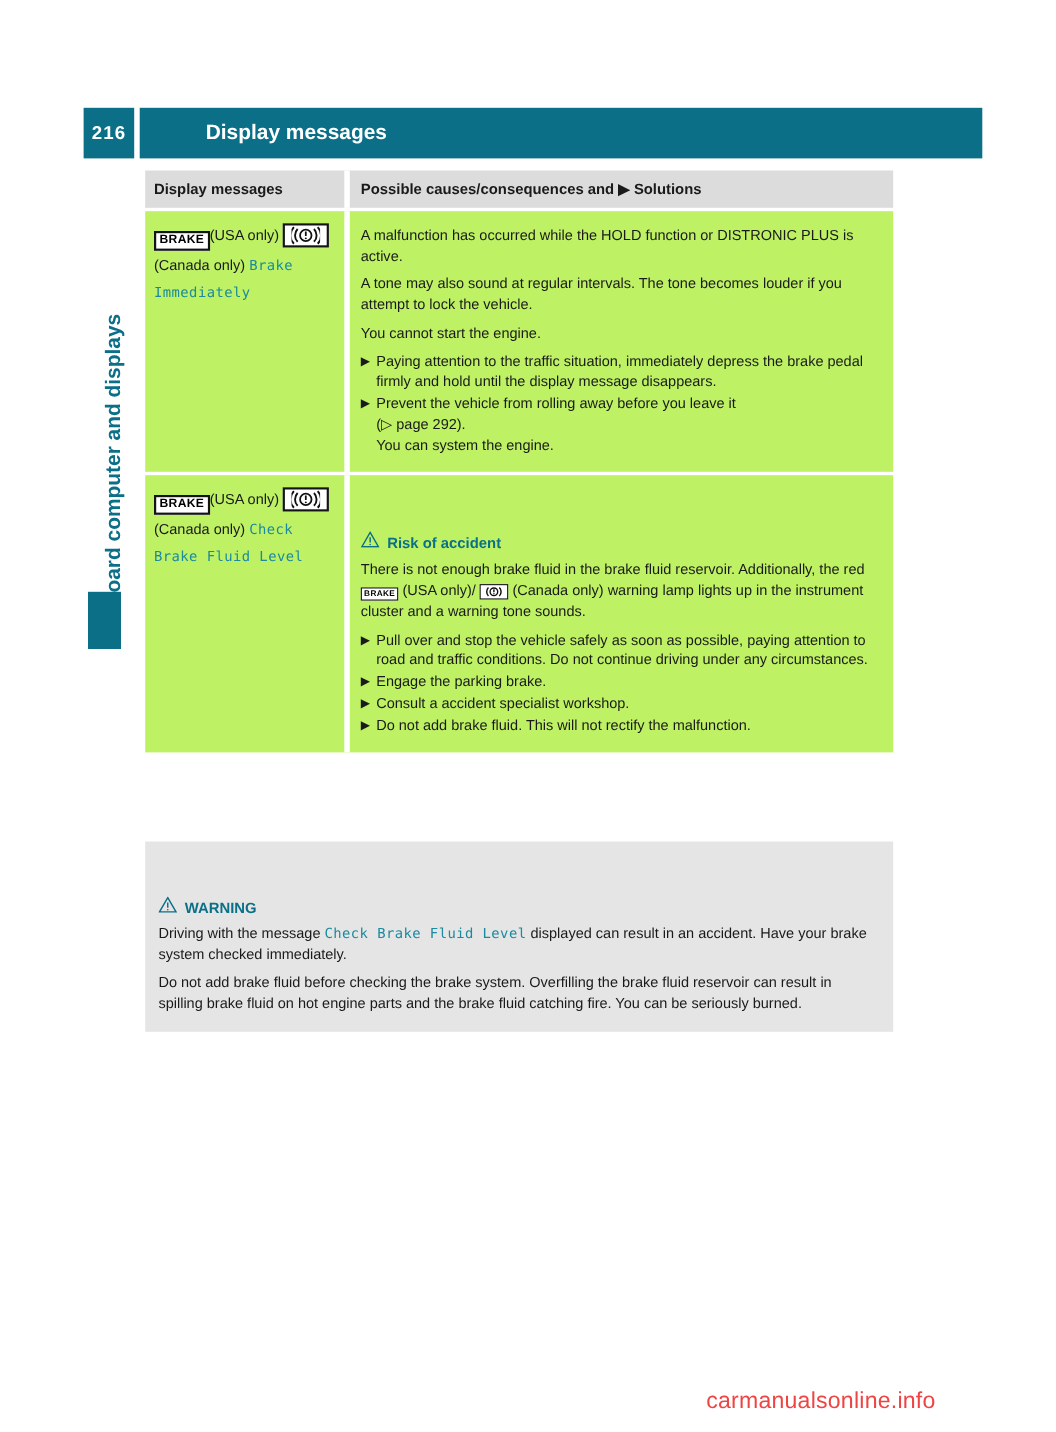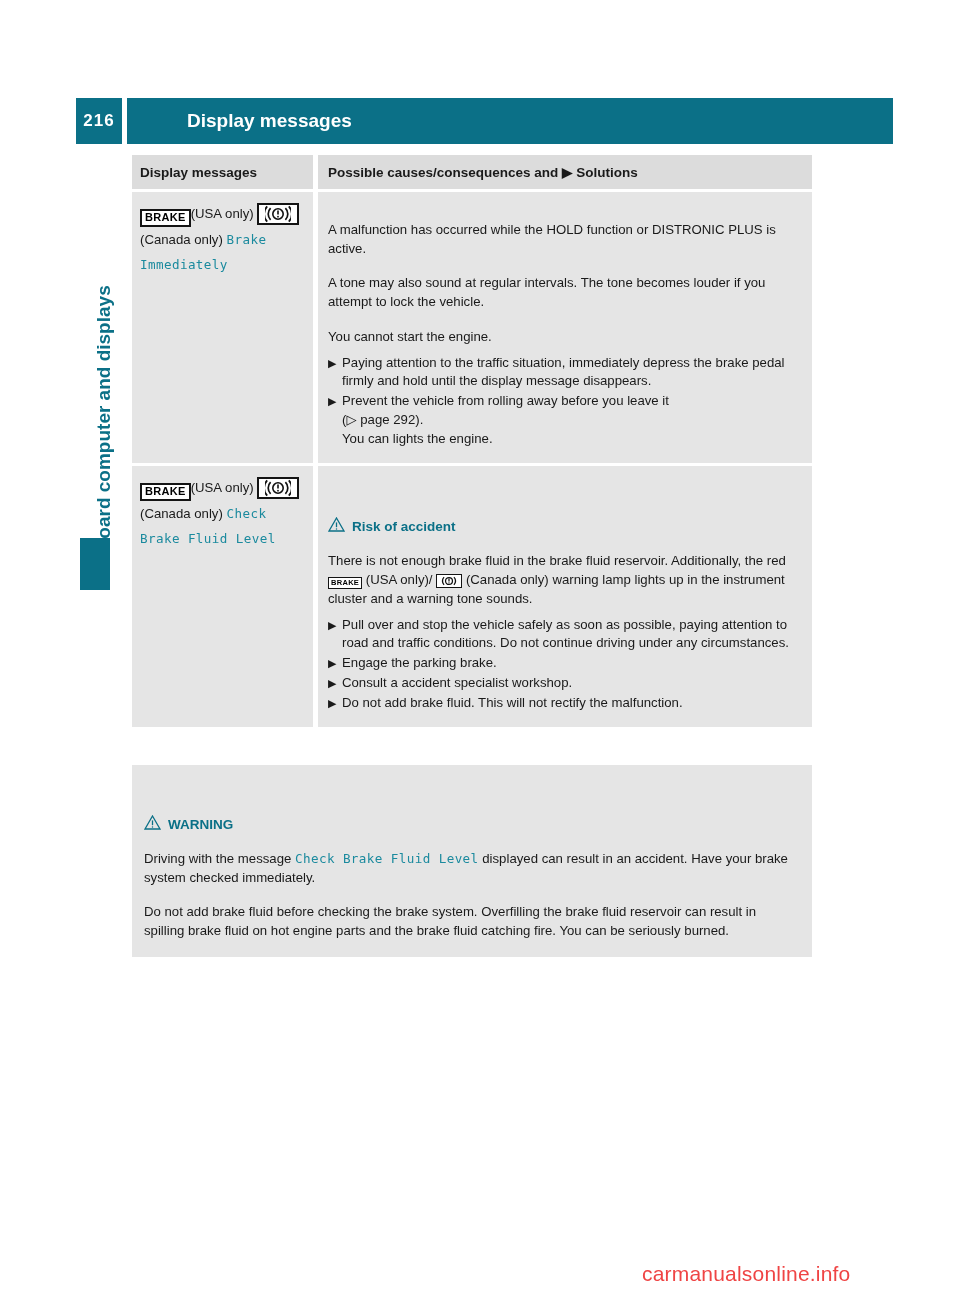--- a/index.html
+++ b/index.html
@@ -33,31 +33,31 @@
     color: #0b7087; font-size: 19px; font-weight: bold;
     white-space: nowrap;
   }
   .side-square {
     position: absolute; left: 80px; top: 538px;
     width: 30px; height: 52px; background: #0b7087;
   }
 
   
   .table { position: absolute; left: 132px; top: 155px; width: 680px; }
-  .trow { display: flex; width: 680px; background: #e5e5e5; }
+  .trow { display: flex; width: 680px; background: #bef264; }
   .trow.head { background: #dcdcdc; }
   .sep { height: 3px; background: #ffffff; width: 680px; }
   .cell-l { width: 181px; padding: 9px 12px 14px 8px; }
   .coldiv { width: 5px; background: #ffffff; flex: 0 0 5px; }
   .cell-r { width: 494px; padding: 13px 10px 14px 10px; }
   .trow.head .cell-l, .trow.head .cell-r { padding-top: 8px; padding-bottom: 8px; }
 
   .th { font-size: 13.5px; font-weight: bold; color: #1a1a1a; }
   .body-text { font-size: 13.2px; color: #1a1a1a; line-height: 1.42; }
-  .para { margin: 16px 0 7px 0; }
+  .para { margin: 0 0 7px 0; }
   .para:last-child { margin-bottom: 0; }
 
   
   .code {
     font-family: "DejaVu Sans Mono", monospace;
     color: #1b8a9e; font-size: 12.6px; letter-spacing: 0.4px;
   }
 
   .leftcol-text { font-size: 13.2px; color: #1a1a1a; line-height: 1.9; }
   .leftcol-text .code { line-height: 1.5; display: inline; }
@@ -158,21 +158,21 @@
           <p class="para">You cannot start the engine.</p>
           <div class="bullet">
             <div class="tri">▶</div>
             <div class="btxt">Paying attention to the traffic situation, immediately depress the brake pedal firmly and hold until the display message disappears.</div>
           </div>
           <div class="bullet">
             <div class="tri">▶</div>
             <div class="btxt">
               <span>Prevent the vehicle from rolling away before you leave it</span><br>
               (<span>▷</span>&nbsp;<span>page 292</span>).<br>
-              <span>You can lights the engine.</span>
+              <span>You can system the engine.</span>
             </div>
           </div>
         </div>
       </div>
     </div>
 
     <div class="sep"></div>
 
     <div class="trow">
       <div class="cell-l">

